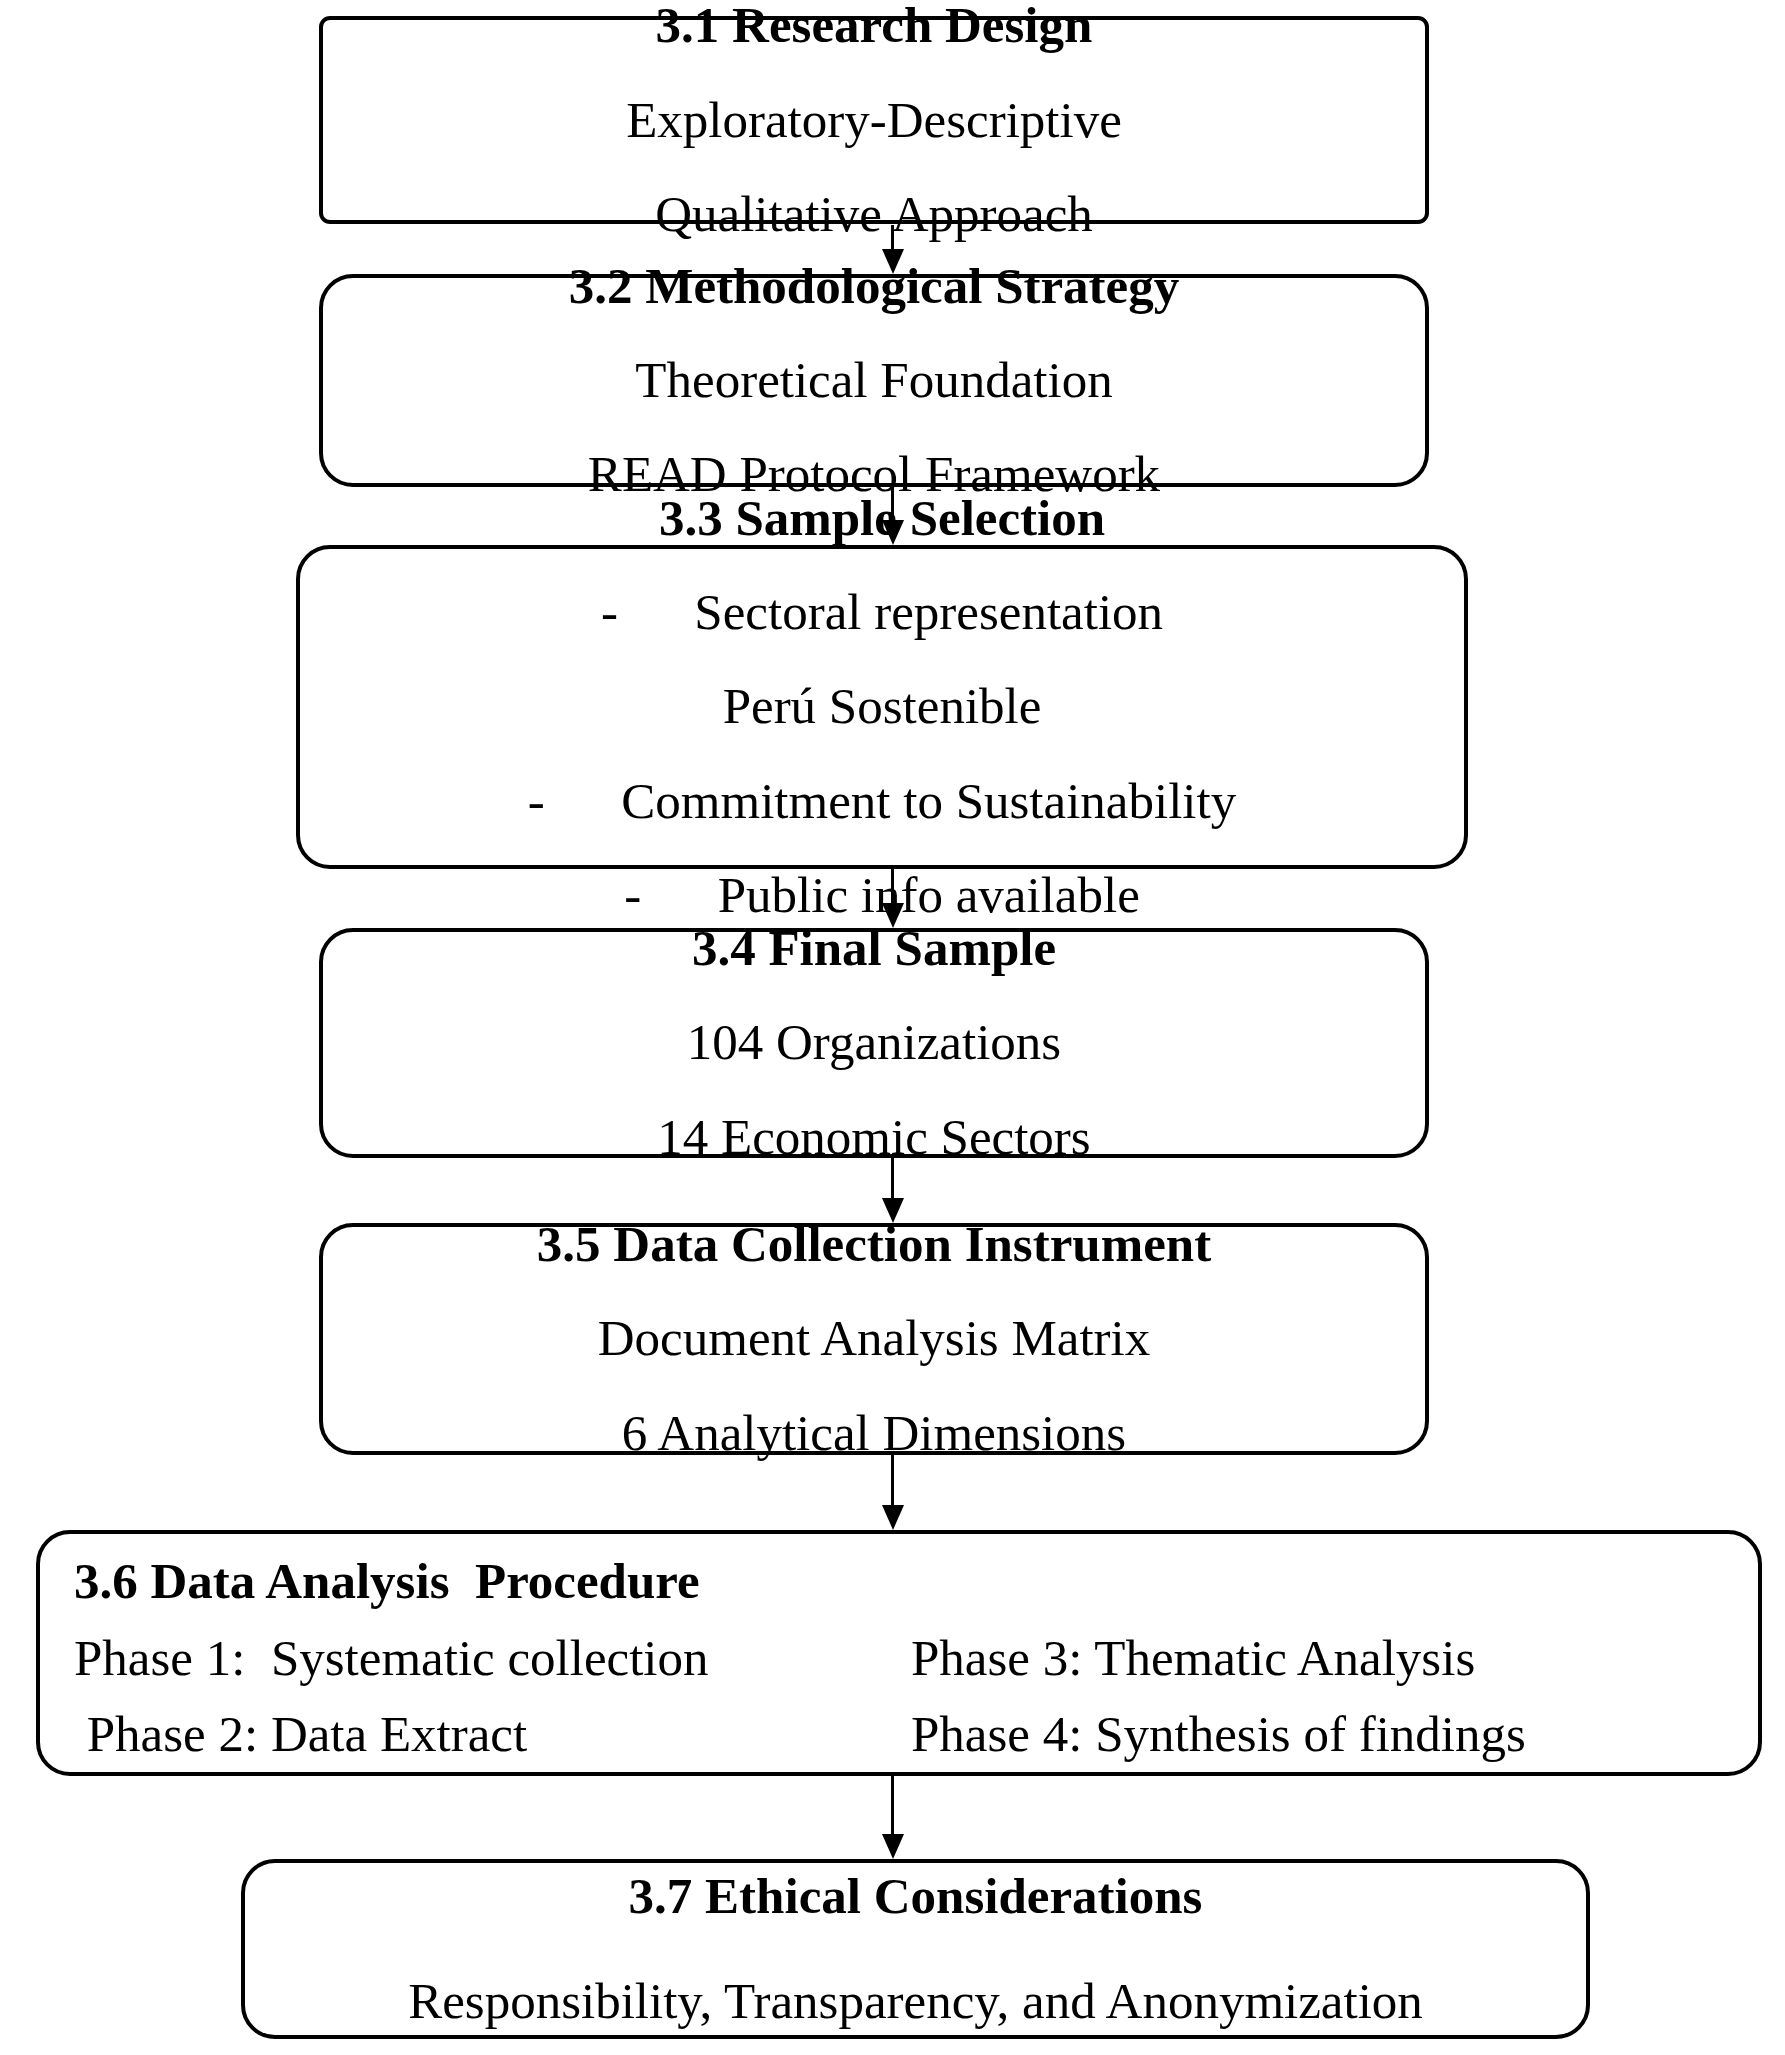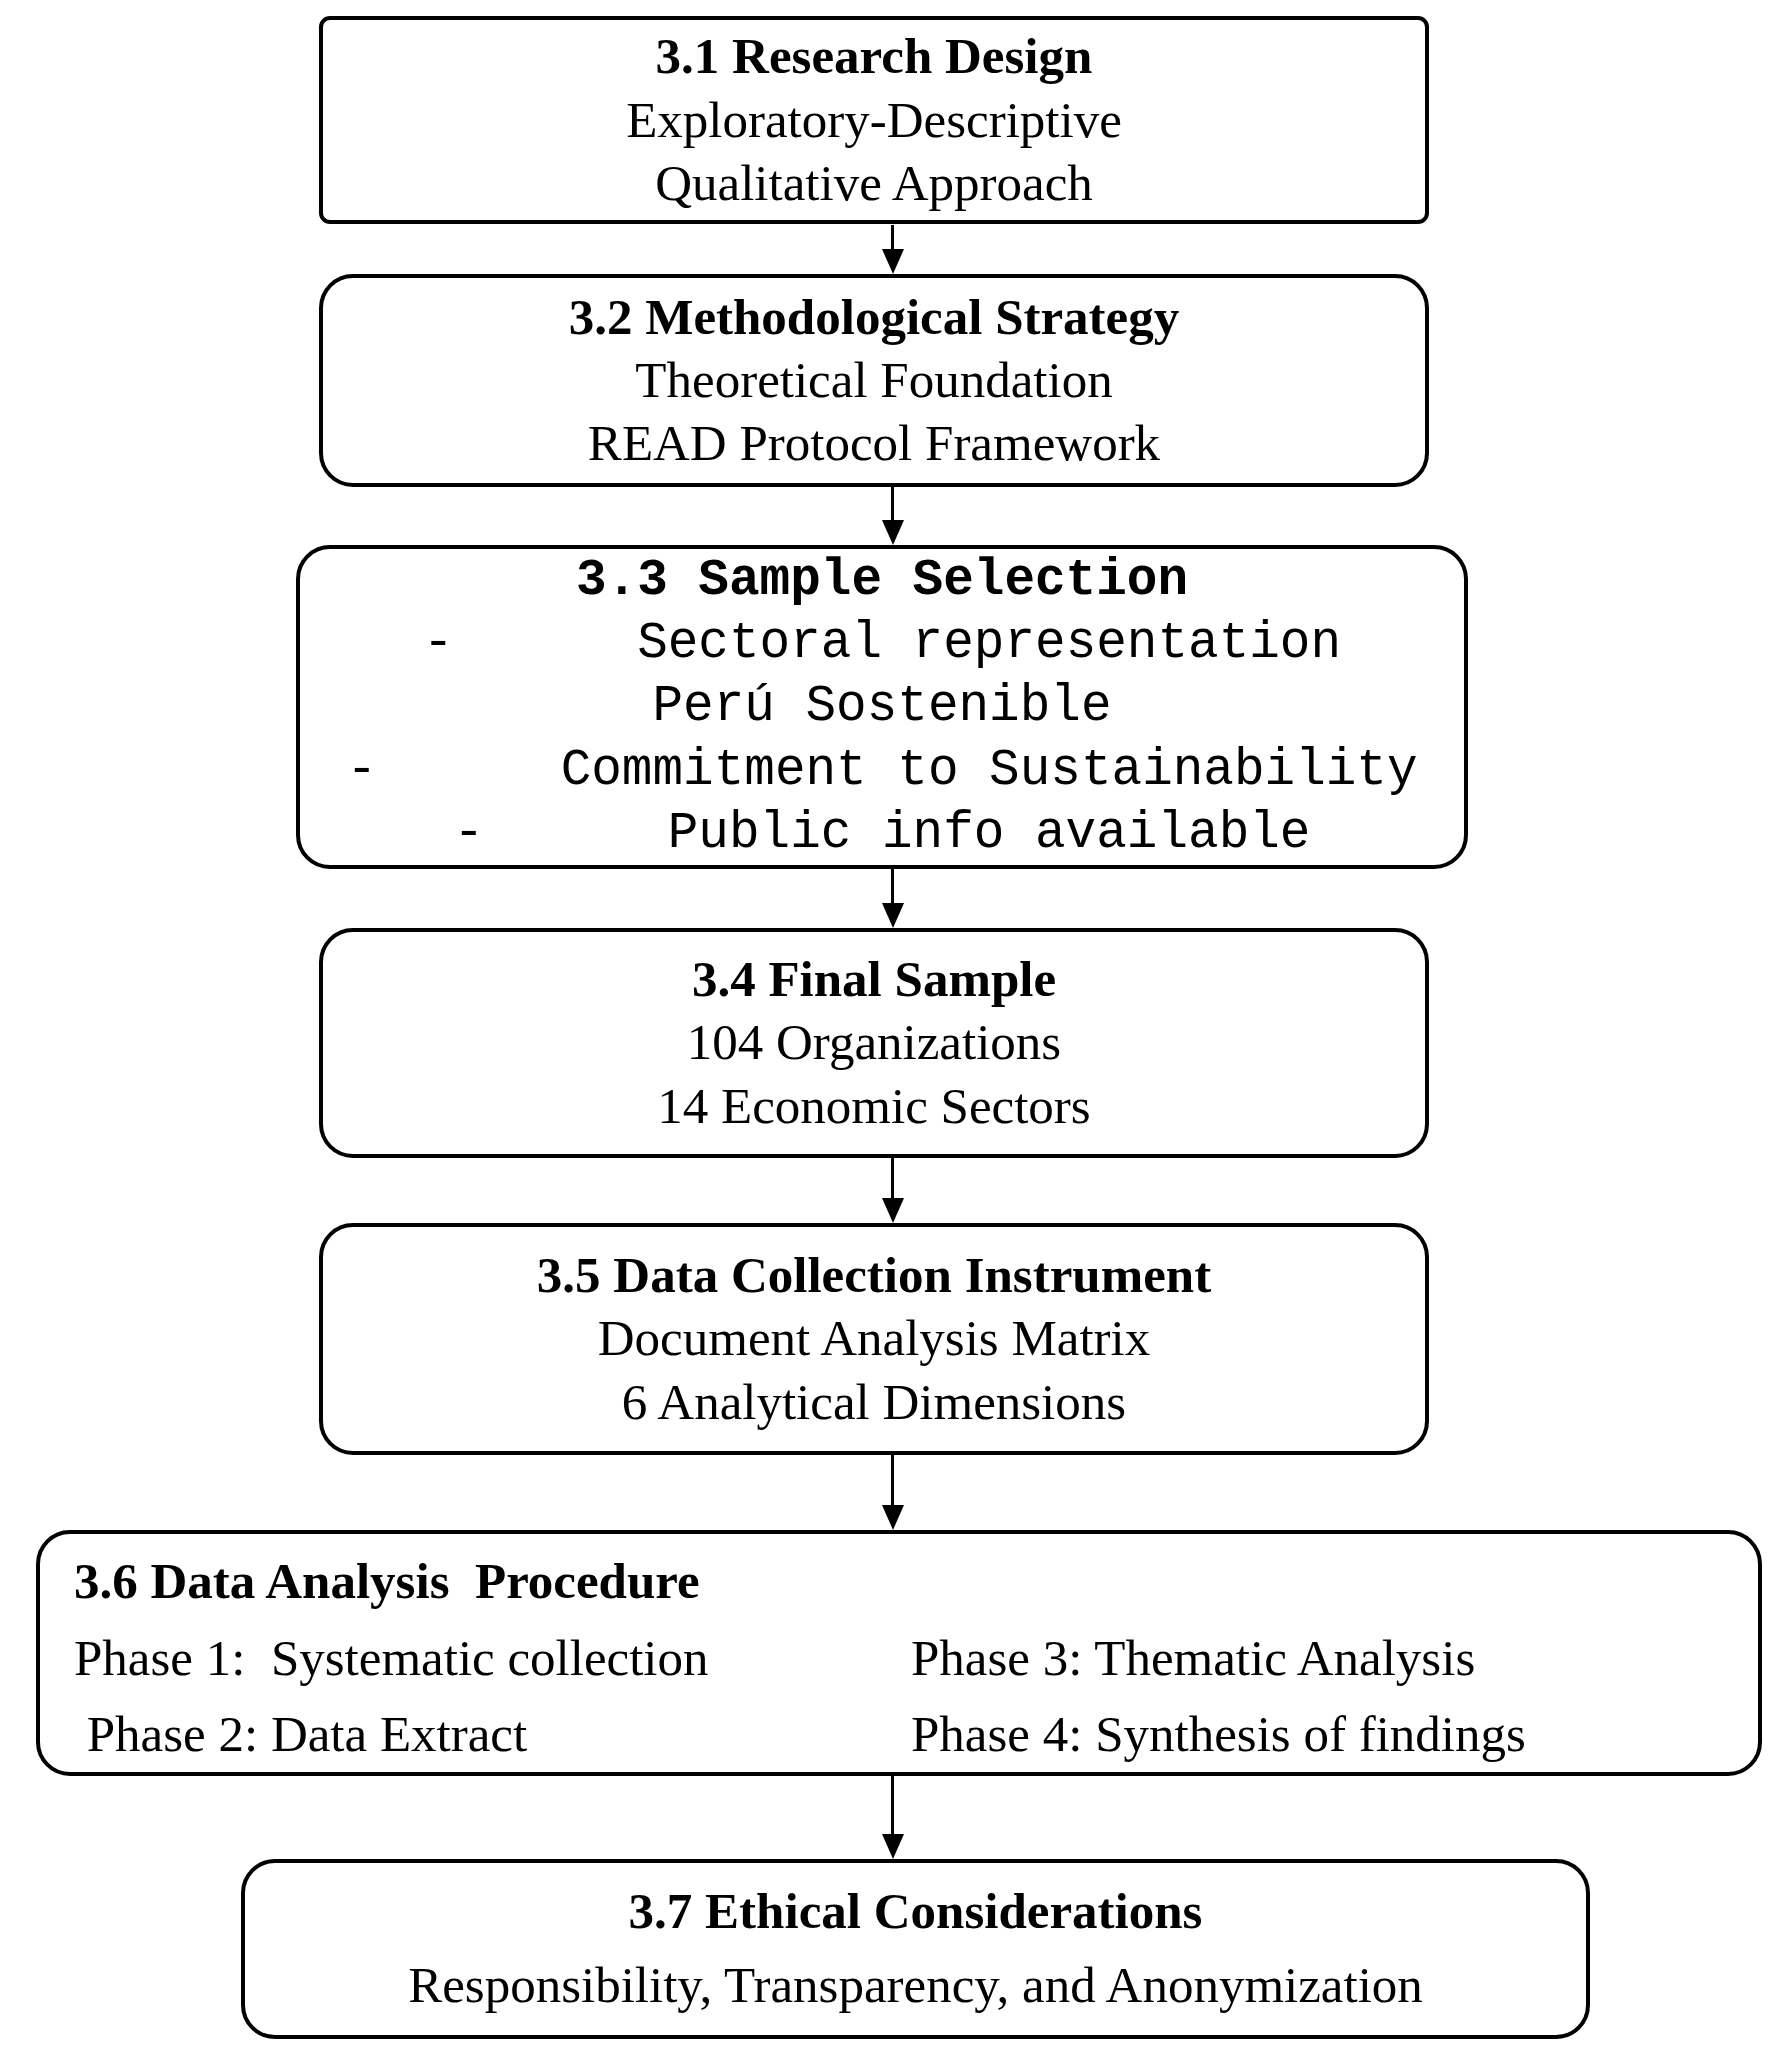--- a/index.html
+++ b/index.html
@@ -31,25 +31,26 @@
     text-align: center;
     font-size: 51px;
     line-height: 1.24;
   }
   .box-title {
     font-weight: bold;
     white-space: pre-wrap;
   }
   .box-line {
     white-space: pre-wrap;
+    margin-top: 31px;
   }
   
   .b1 { left: 319px;  top: 16.3px;   width: 1110px; height: 208px; border-radius: 11px; }
   .b2 { left: 319px;  top: 274px;  width: 1110px; height: 213px; }
-  .b3 { left: 296px;  top: 545px;  width: 1172px; height: 324px; font-family: Liberation Mono, monospace; }
+  .b3 { left: 296px;  top: 545px;  width: 1172px; height: 324px; }
   .b4 { left: 319px;  top: 928px; width: 1110px; height: 230px; }
   .b5 { left: 319px;  top: 1223px; width: 1110px; height: 232px; }
   .b6 {
     left: 36px; top: 1530px; width: 1726px; height: 246px;
     justify-content: flex-start;
     align-items: flex-start;
     text-align: left;
     padding: 9px 13px 9px 34px;
     line-height: 1.5;
   }

